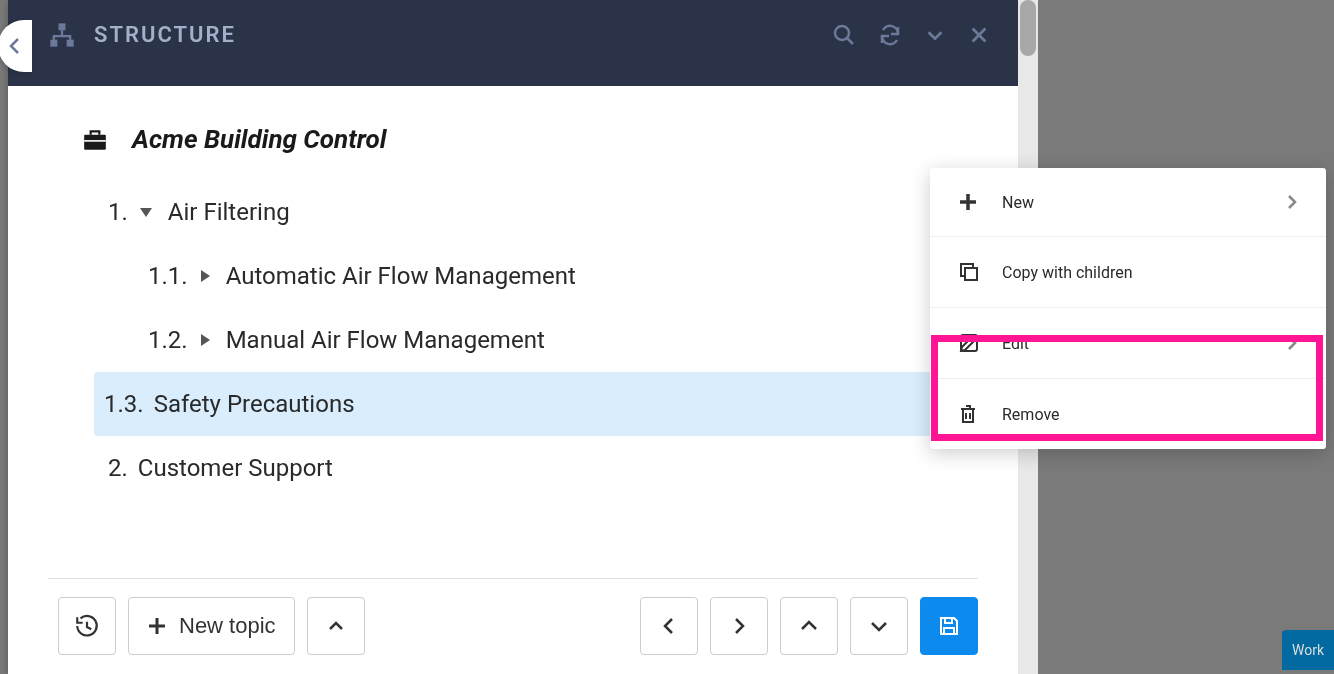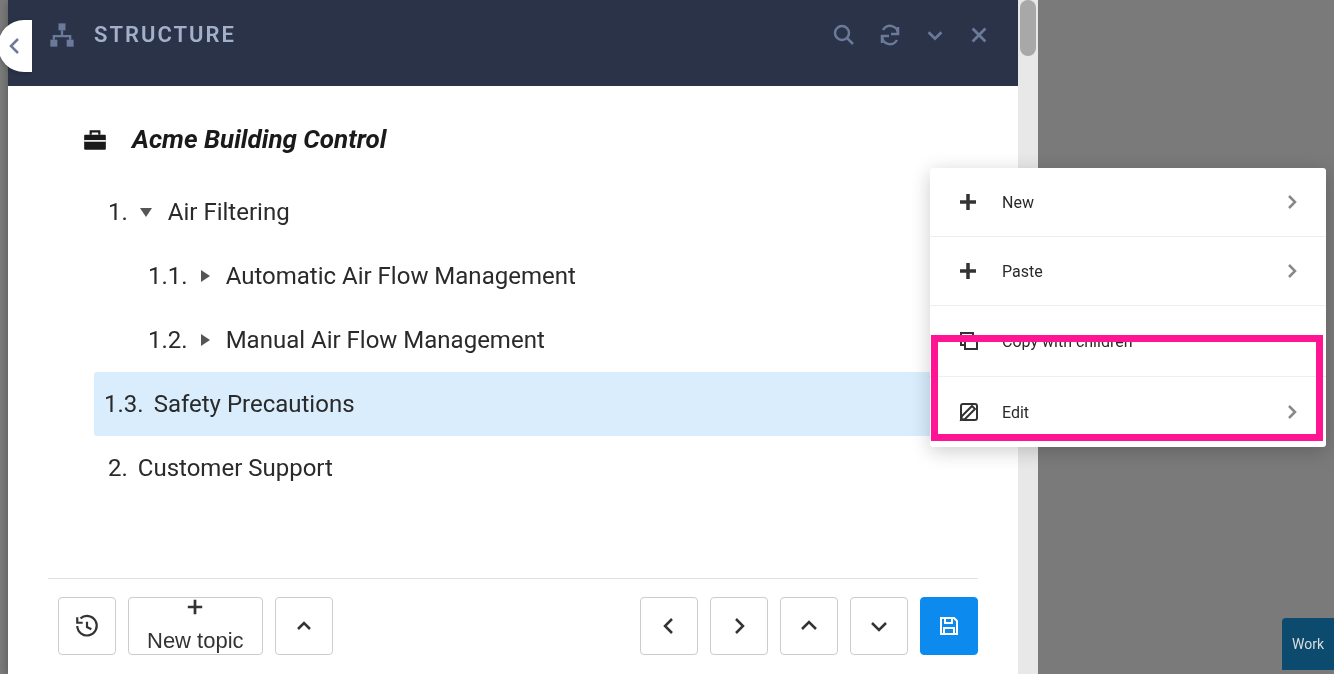--- a/index.html
+++ b/index.html
@@ -102,21 +102,20 @@
     border: 1px solid #ccc;
     background: #fff;
     border-radius: 4px;
     display: inline-flex;
     align-items: center;
     justify-content: center;
     font-size: 22px;
     color: #333;
     cursor: pointer;
     padding: 0 18px;
-    flex-direction: column;
   }
   .btn.icon-only { width: 58px; padding: 0; }
   .btn.primary {
     background: #0d8aee;
     border-color: #0d8aee;
     color: #fff;
   }
   .btn-group { display: flex; gap: 12px; }
   .spacer { flex: 1; }
   .collapse-tab {
@@ -193,24 +192,24 @@
     left: 1038px;
     top: 0;
     width: 296px;
     height: 674px;
     background: #7a7a7a;
   }
   .bg-badge {
     position: absolute;
     right: 0;
     bottom: 4px;
-    background: #0c4a6e;
+    background: #0369a1;
     color: #ddd;
     font-size: 14px;
-    padding: 18px 10px;
+    padding: 12px 10px;
     border-radius: 4px 0 0 0;
   }
   svg { display: block; }
 </style>
 </head>
 <body>
 
 <div class="bg-right">
   <div class="bg-badge">Work</div>
 </div>
@@ -382,33 +381,20 @@
     </span>
     <span class="menu-label">New</span>
     <span class="menu-arrow">
       <svg width="12" height="18" viewBox="0 0 12 18" fill="none" stroke="#888" stroke-width="2.5">
           <path d="M3 3 L9 9 L3 15"></path>
         </svg>
     </span>
   </div>
   <div class="menu-item">
     <span class="menu-icon">
-      <svg width="20" height="20" viewBox="0 0 20 20">
-          <path d="M10 2 V18 M2 10 H18" stroke="#333" stroke-width="3.5"></path>
-        </svg>
-    </span>
-    <span class="menu-label">Paste</span>
-    <span class="menu-arrow">
-      <svg width="12" height="18" viewBox="0 0 12 18" fill="none" stroke="#888" stroke-width="2.5">
-          <path d="M3 3 L9 9 L3 15"></path>
-        </svg>
-    </span>
-  </div>
-  <div class="menu-item">
-    <span class="menu-icon">
       <svg width="22" height="22" viewBox="0 0 22 22" fill="none" stroke="#333" stroke-width="2">
         <rect x="3" y="3" width="12" height="12"></rect>
           <rect x="7" y="7" width="12" height="12" fill="#fff"></rect>
         <rect x="7" y="7" width="12" height="12"></rect>
       </svg>
     </span>
     <span class="menu-label">Copy with children</span>
   </div>
   <div class="menu-item">
     <span class="menu-icon">
@@ -417,15 +403,24 @@
           <rect x="3" y="3" width="16" height="16" rx="2" stroke-dasharray="0"></rect>
       </svg>
     </span>
     <span class="menu-label">Edit</span>
     <span class="menu-arrow">
       <svg width="12" height="18" viewBox="0 0 12 18" fill="none" stroke="#888" stroke-width="2.5">
           <path d="M3 3 L9 9 L3 15"></path>
         </svg>
     </span>
   </div>
+  <div class="menu-item">
+    <span class="menu-icon">
+      <svg width="20" height="22" viewBox="0 0 20 22" fill="none" stroke="#333" stroke-width="2">
+        <path d="M3 6 H17 M5 6 V19 H15 V6 M8 3 H12 V6"></path>
+          <path d="M8 10 V16 M12 10 V16"></path>
+      </svg>
+    </span>
+    <span class="menu-label">Remove</span>
+  </div>
 </div>
 
 <div class="highlight-box"></div>
 
 </body></html>

